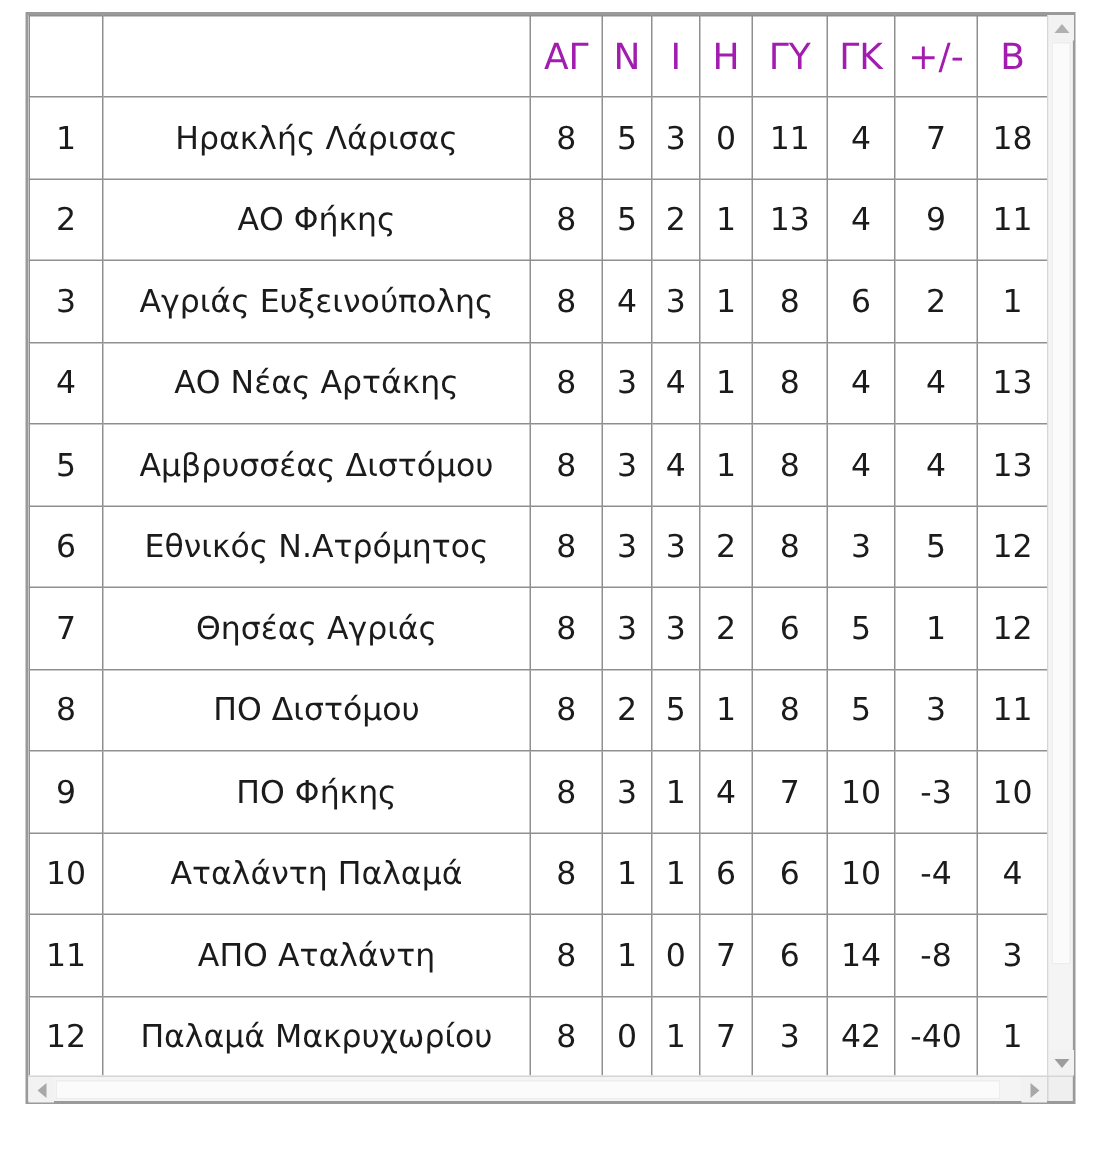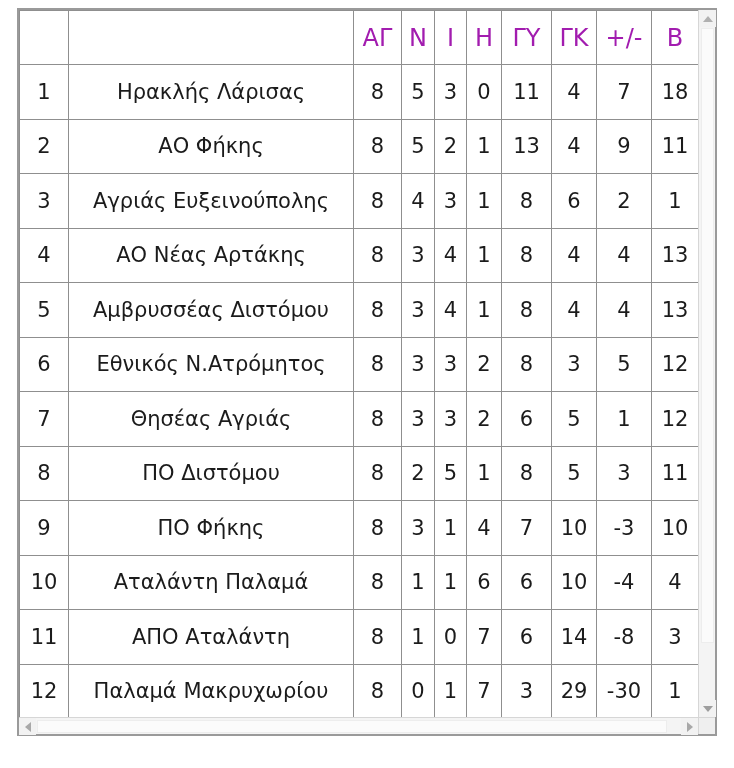--- a/index.html
+++ b/index.html
@@ -383,22 +383,22 @@
               <td class="pts">3</td>
             </tr>
             <tr>
               <td class="pos">12</td>
               <td class="team">Παλαμά Μακρυχωρίου</td>
               <td>8</td>
               <td>0</td>
               <td>1</td>
               <td>7</td>
               <td>3</td>
-              <td>29</td>
-              <td>-30</td>
+              <td>42</td>
+              <td>-40</td>
               <td class="pts">1</td>
             </tr>
           </tbody>
       </table>
     </div>
 
     <div class="vscroll">
       <div class="sb-track-v"></div>
       <div class="sb-thumb-v"></div>
       <div class="sb-btn v sb-up">

